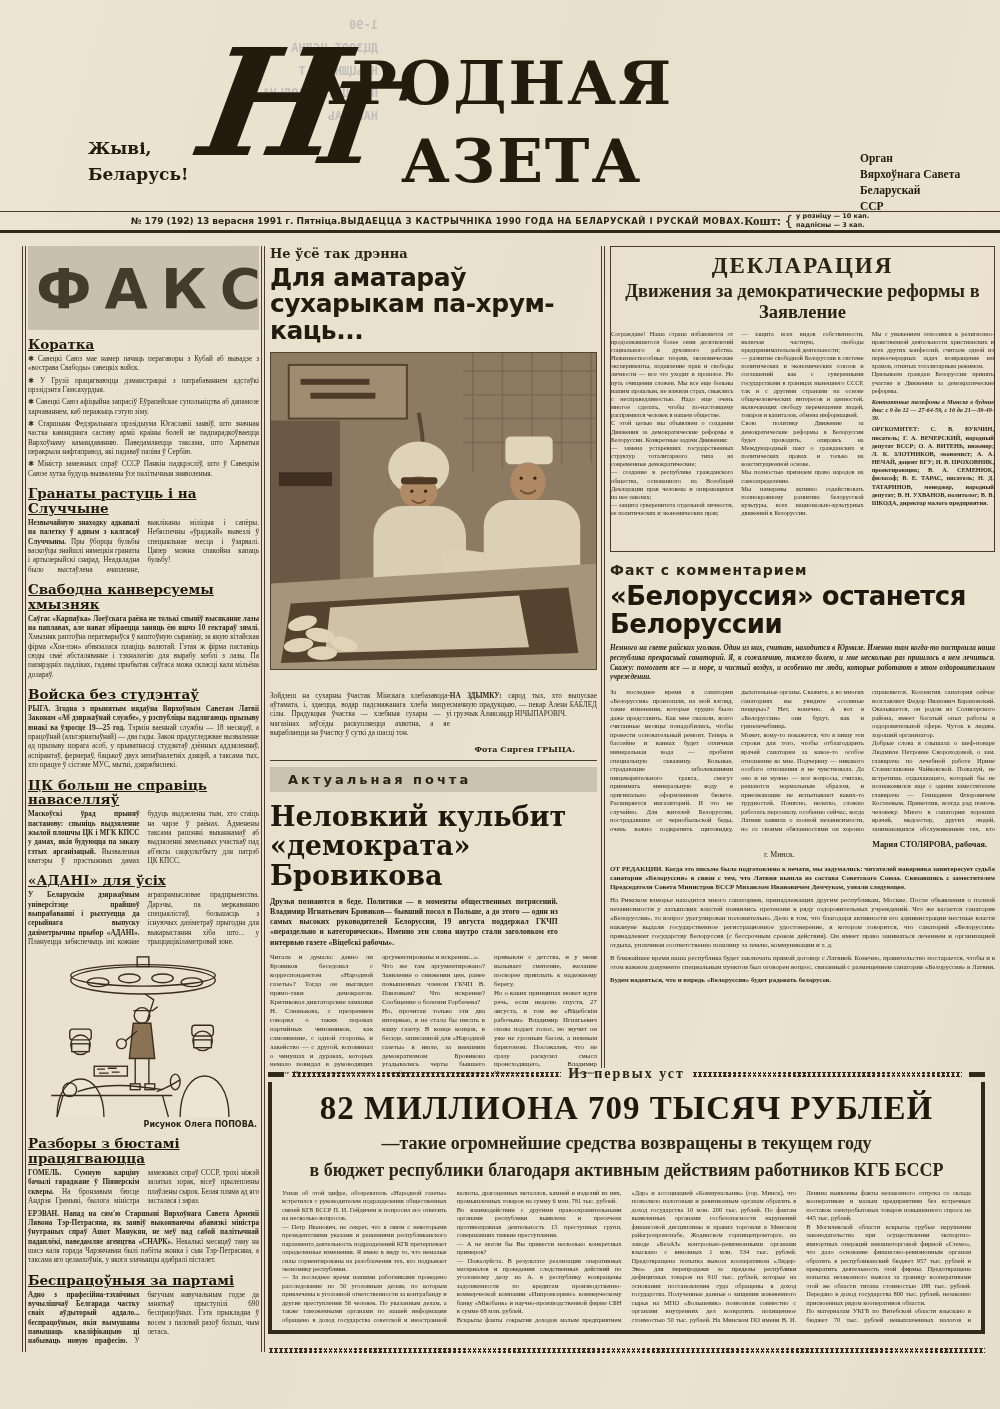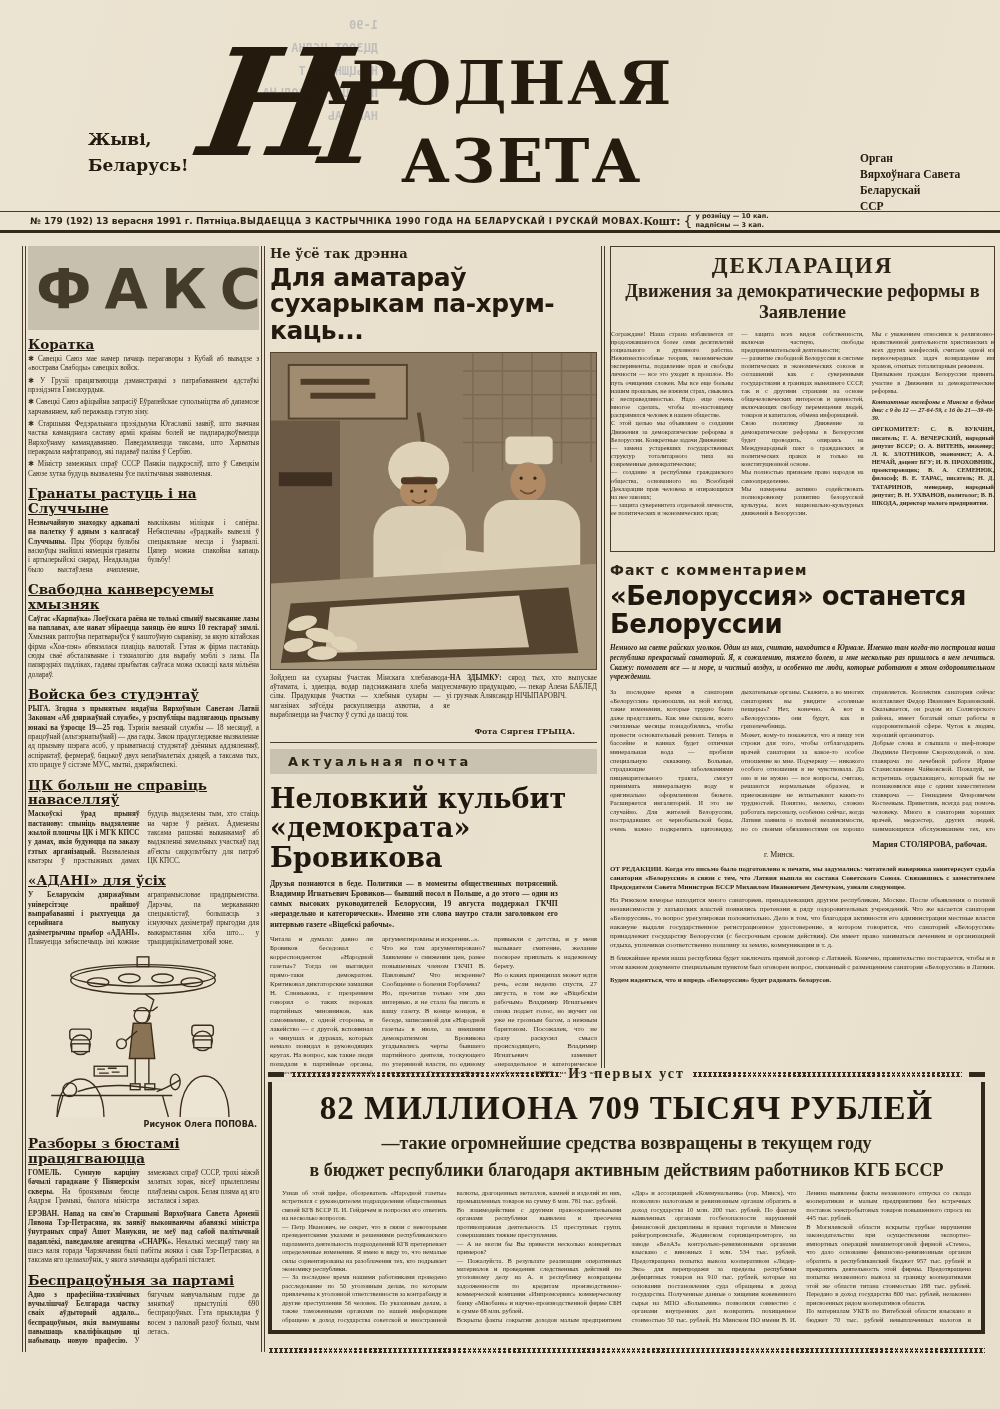--- a/index.html
+++ b/index.html
@@ -2,29 +2,29 @@
 <html><head>
 <meta charset="utf-8">
 <style>
   html,body{margin:0;padding:0;background:#6b665c;}
   .page{position:relative;width:1000px;height:1409px;margin:0 auto;overflow:hidden;
     background:linear-gradient(105deg,#ece4d2 0%,#e8e0cc 45%,#ebe3d0 75%,#e6decb 100%);
     font-family:"Liberation Serif",serif;color:#2e2418;}
   
   .ghost{position:absolute;left:108px;top:14px;width:270px;opacity:.38;color:#7d879c;
     transform:scaleX(-1);filter:blur(.4px);font:bold 12px "DejaVu Sans Mono",monospace;line-height:1.9;}
-  .slogan{position:absolute;left:88px;top:127px;font:bold 17px/1.5 "DejaVu Serif",serif;color:#241a10;}
+  .slogan{position:absolute;left:88px;top:136px;font:bold 17px/1.5 "DejaVu Serif",serif;color:#241a10;}
   .logo{position:absolute;left:205px;top:30px;width:480px;height:180px;color:#241a0e;}
   .logo .n1{position:absolute;left:0;top:-14px;font:italic 900 148px "DejaVu Serif",serif;transform:skewX(-10deg);}
   .logo .w1{position:absolute;left:96px;top:18px;font:900 60px "DejaVu Serif",serif;letter-spacing:2px;text-transform:uppercase;}
   .logo .g2{position:absolute;left:118px;top:28px;font:italic 900 112px "DejaVu Serif",serif;transform:skewX(-8deg);}
   .logo .w2{position:absolute;left:196px;top:96px;font:900 60px "DejaVu Serif",serif;letter-spacing:2px;text-transform:uppercase;}
   .organ{position:absolute;left:860px;top:150px;font:bold 11.5px/1.4 "Liberation Serif",serif;color:#241a10;}
   .dateline{position:absolute;left:0;top:211px;width:1000px;height:22px;border-top:1px solid #4a3b2b;border-bottom:3px solid #33281a;
-    display:flex;align-items:center;justify-content:flex-start;padding:0 30px;box-sizing:border-box;}
+    display:flex;align-items:center;justify-content:center;padding:0 30px;box-sizing:border-box;}
   .dateline .iss{font:bold 9px "DejaVu Sans",sans-serif;}
   .dateline .pub{font:bold 8.5px "DejaVu Sans",sans-serif;letter-spacing:.5px;}
   .price{display:flex;align-items:center;gap:3px;}
   .price .lbl{font:bold 13px "Liberation Serif",serif;}
   .price .brace{font:14px "DejaVu Sans",sans-serif;}
   .price .pl{font:bold 6.5px/1.4 "DejaVu Sans",sans-serif;}
   
   .vrd{position:absolute;width:4px;border-left:1px solid #4a3b2b;border-right:1px solid #4a3b2b;box-sizing:border-box;}
   
   .t{font-size:7.2px;line-height:1.3;text-align:justify;white-space:pre-line;color:#332719;margin:0 0 3px;}
@@ -37,21 +37,21 @@
   .f-head{font:bold 13.5px/1.1 "DejaVu Serif",serif;color:#221910;margin:7px 0 3px;text-decoration:underline;}
   .cartoon{margin:4px 0 0;}
   .cartoon svg{display:block;width:100%;height:168px;}
   .cart-credit{text-align:right;font:bold 8px "DejaVu Sans",sans-serif;margin:1px 2px 2px 0;}
   
   .mid{position:absolute;left:270px;top:244px;width:327px;height:830px;overflow:hidden;}
   .kicker{font:bold 13px "DejaVu Serif",serif;margin:2px 0 4px;}
   .head1{font:900 25px/1.05 "DejaVu Sans",sans-serif;letter-spacing:-.5px;color:#241a10;margin:0 0 8px;}
   .photo{position:relative;height:316px;border:1px solid #55442f;background:#87745d;overflow:hidden;}
   .photo svg{display:block;width:100%;height:100%;}
-  .cap-row{display:flex;margin-top:4px;}
+  .cap-row{display:flex;margin-top:22px;}
   .cap-row .cl{width:55%;}
   .cap-row .cr{width:45%;}
   .cap-lbl{font-weight:bold;}
   .credit{text-align:right;font:bold 8px "DejaVu Serif",serif;margin:2px 22px 0 0;}
   .hr1{border-top:1px solid #4a3b2b;margin:6px 0 0;}
   .banner{background:#c9c2b0;padding:5px 18px;font:bold 13px "DejaVu Sans",sans-serif;letter-spacing:3px;color:#2c2315;margin-top:6px;}
   .head2{font:900 27px/1.1 "DejaVu Serif",serif;color:#20170e;margin:10px 0 6px;}
   .brov-lead{font:bold 7.6px/1.35 "Liberation Serif",serif;text-align:justify;white-space:pre-line;width:88%;margin:0 0 5px;}
   .brov-body{column-count:3;column-gap:9px;height:208px;overflow:hidden;font-size:6.9px;}
   .sig{text-align:right;font:bold 8.2px "Liberation Serif",serif;margin:4px 8px 0 0;}

